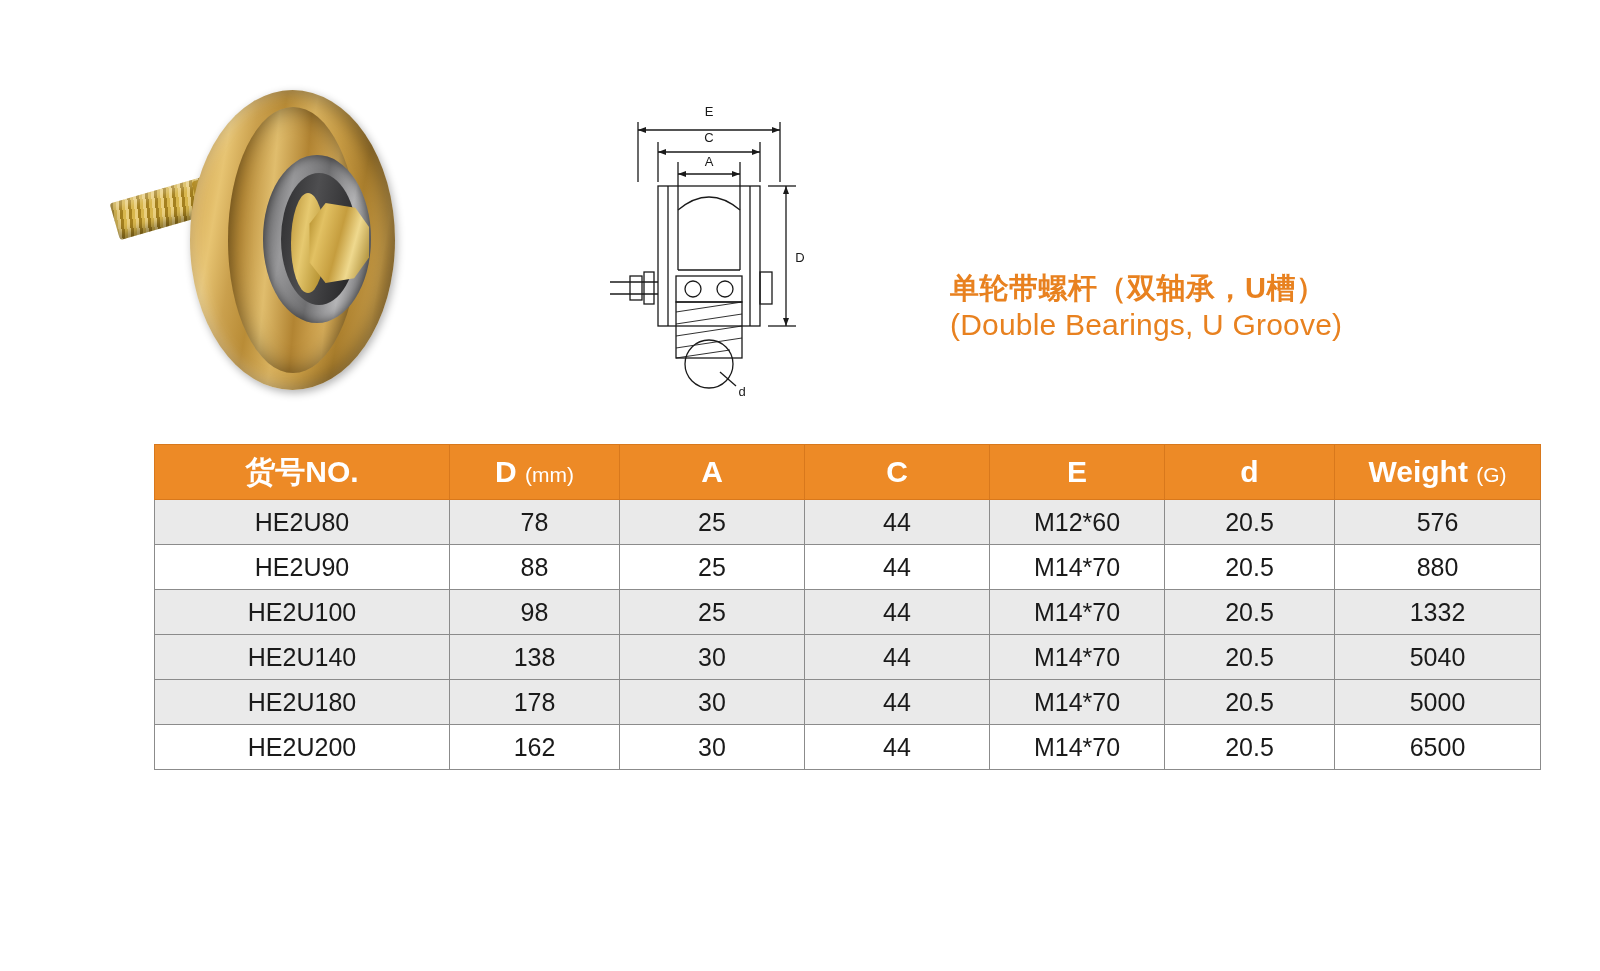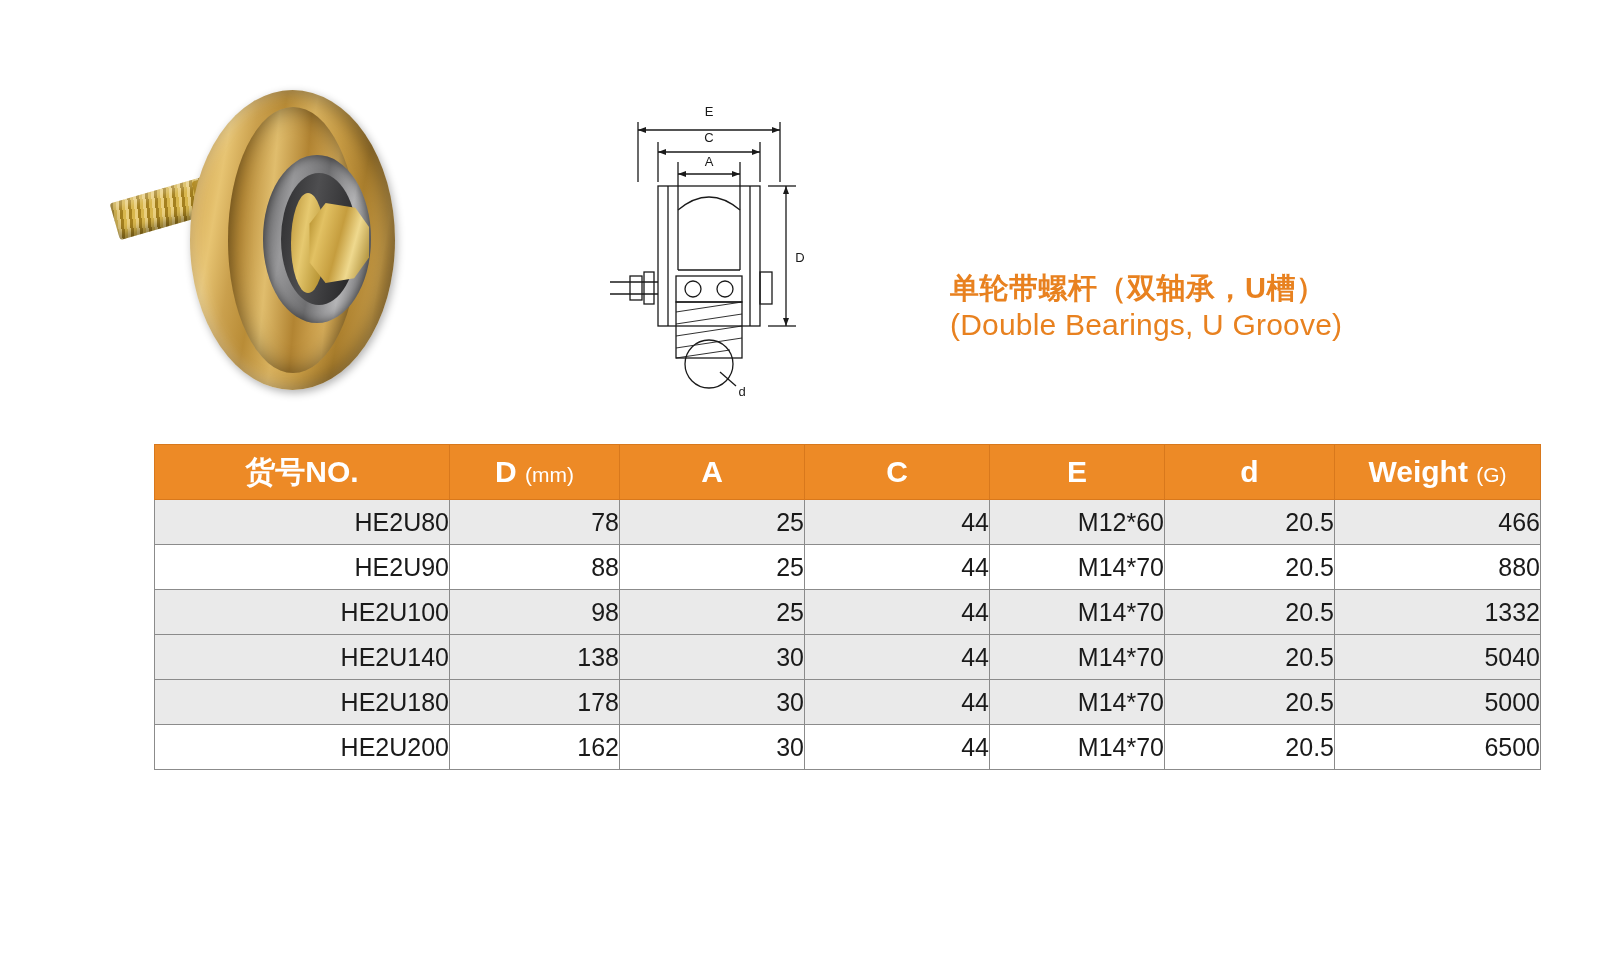--- a/index.html
+++ b/index.html
@@ -194,21 +194,20 @@
   }
   table.spec thead th .unit {
     font-size: 21px;
     font-weight: normal;
   }
   table.spec tbody tr.alt td {
     background: #eaeaea;
   }
   table.spec tbody tr td {
     background: #ffffff;
-    text-align: right;
   }
   col.c0 { width: 295px; }
   col.c1 { width: 170px; }
   col.c2 { width: 185px; }
   col.c3 { width: 185px; }
   col.c4 { width: 175px; }
   col.c5 { width: 170px; }
   col.c6 { width: 206px; }
 </style>
 </head>
@@ -320,21 +319,21 @@
       </tr>
     </thead>
     <tbody>
       <tr class="alt">
         <td>HE2U80</td>
         <td>78</td>
         <td>25</td>
         <td>44</td>
         <td>M12*60</td>
         <td>20.5</td>
-        <td>466</td>
+        <td>576</td>
       </tr>
       <tr>
         <td>HE2U90</td>
         <td>88</td>
         <td>25</td>
         <td>44</td>
         <td>M14*70</td>
         <td>20.5</td>
         <td>880</td>
       </tr>

